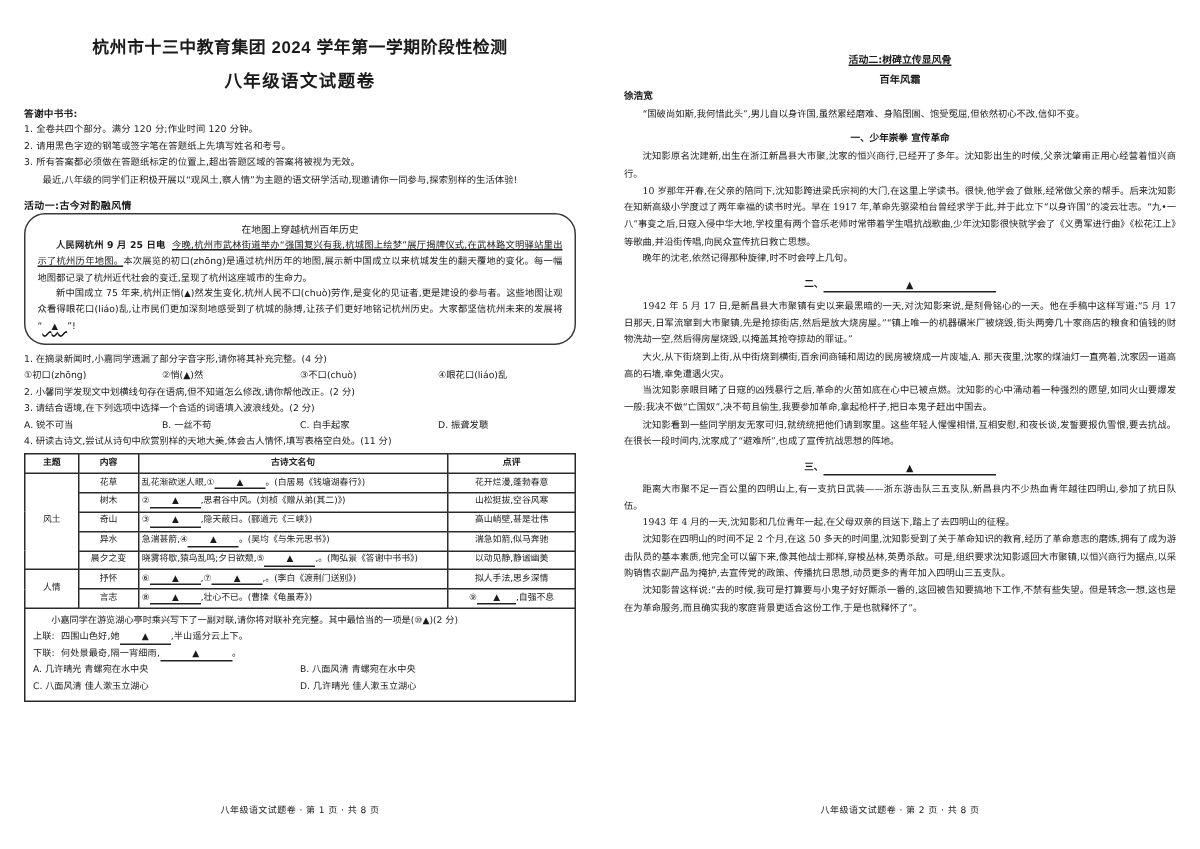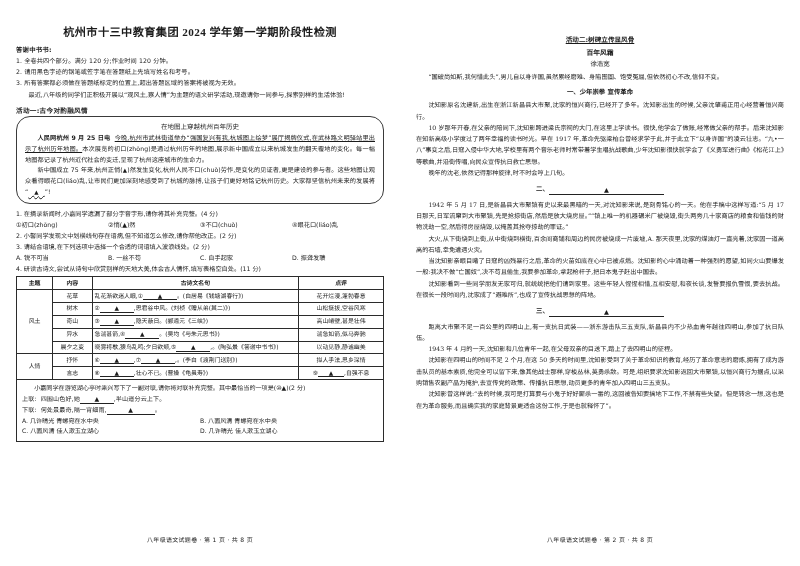--- a/index.html
+++ b/index.html
@@ -26,21 +26,21 @@
   .col-right{padding-top:18px;}
 
   
   .doc-title{
     text-align:center;
     font-size:11.2px;
     font-weight:bold;
     letter-spacing:.4px;
     line-height:1.55;
     margin:6px 0 0 0;
-    font-family:Liberation Serif, serif;
+    font-family:Liberation Sans, sans-serif;
   }
   .doc-subtitle{
     text-align:center;
     font-size:11.6px;
     font-weight:bold;
     letter-spacing:1px;
     line-height:1.9;
     margin:2px 0 6px 0;
     font-family:"DejaVu Serif","Liberation Serif",serif;
   }
@@ -137,21 +137,21 @@
   .coup-line{letter-spacing:.1px;}
   .coup-opts{display:flex;}
   .coup-opts span{width:50%;}
 
   
   .biotitle{
     text-align:center;font-weight:bold;font-size:6.6px;margin:1px 0;text-decoration:underline;
   }
   .biotitle-main{font-size:6.8px;font-weight:bold;text-align:center;margin:3px 0 1px 0;}
   .biotitle-sub{font-size:6.6px;font-weight:bold;text-align:center;margin:1px 0;padding-left:40px;}
-  .author{text-align:center;font-size:6.4px;font-weight:normal;margin:2px 0 3px 0;}
+  .author{text-align:left;font-size:6.4px;font-weight:bold;margin:2px 0 3px 0;}
   .sec-head{
     text-align:center;font-weight:bold;font-size:6.4px;margin:5px 0 3px 0;
   }
   .sec-head-blank{
     text-align:center;font-weight:bold;font-size:6.4px;margin:6px 0 4px 0;
   }
   .sec-head-blank .blankline{
     display:inline-block;border-bottom:1px solid #222;width:115px;
     text-align:center;line-height:1;vertical-align:-1px;
   }
@@ -171,20 +171,21 @@
   }
 </style>
 </head>
 <body>
 
 <div class="page-wrap">
 
   <div class="col col-left">
 
     <div class="doc-title">杭州市十三中教育集团 2024 学年第一学期阶段性检测</div>
+    <div class="doc-subtitle">八年级语文试题卷</div>
 
     <div class="notice-head">答谢中书书:</div>
     <p class="notice-item">1. 全卷共四个部分。满分 120 分;作业时间 120 分钟。</p>
     <p class="notice-item">2. 请用黑色字迹的钢笔或签字笔在答题纸上先填写姓名和考号。</p>
     <p class="notice-item">3. 所有答案都必须做在答题纸标定的位置上,超出答题区域的答案将被视为无效。</p>
     <p class="para" style="margin-top:2px">最近,八年级的同学们正积极开展以“观风土,察人情”为主题的语文研学活动,现邀请你一同参与,探索别样的生活体验!</p>
 
     <div class="activity-title">活动一:古今对酌融风情</div>
 
     <div class="newsbox">

